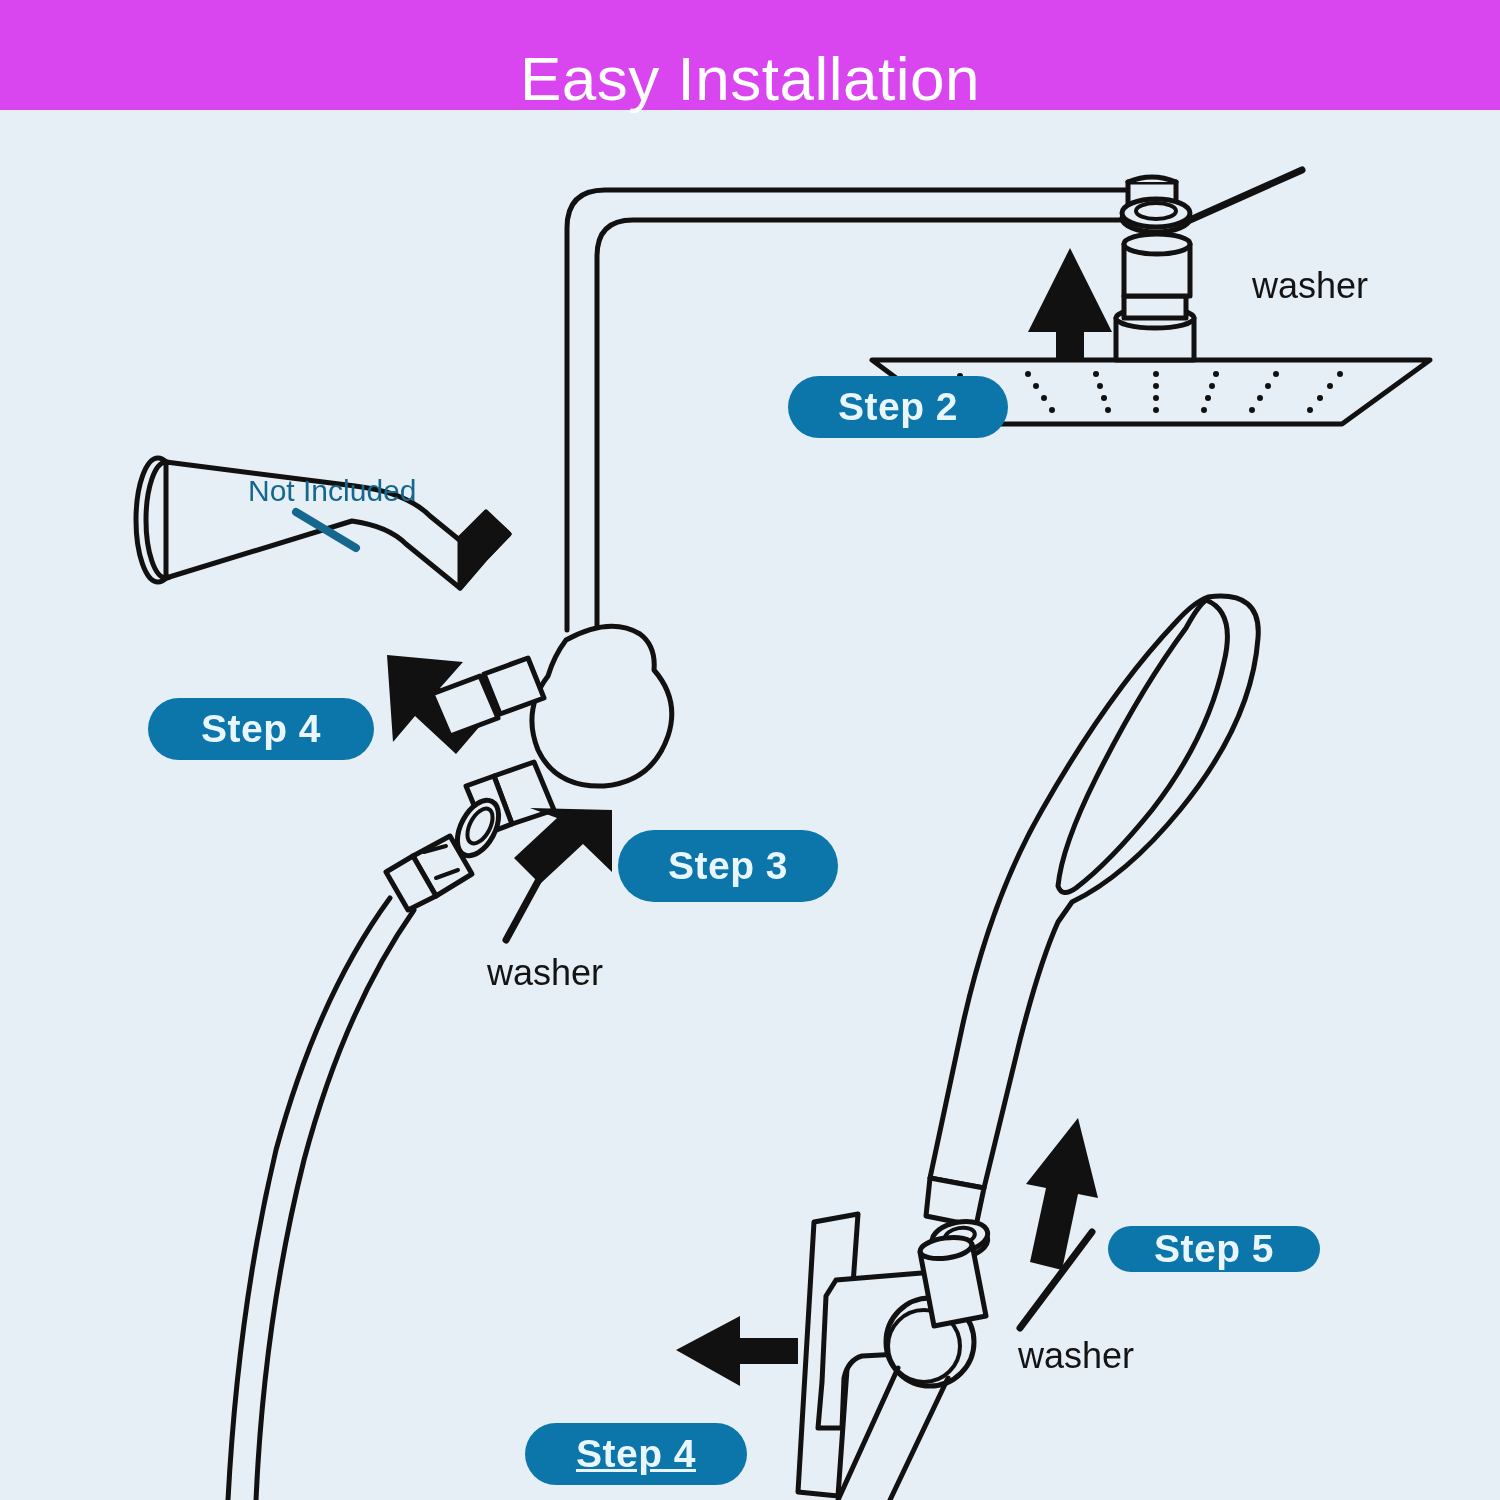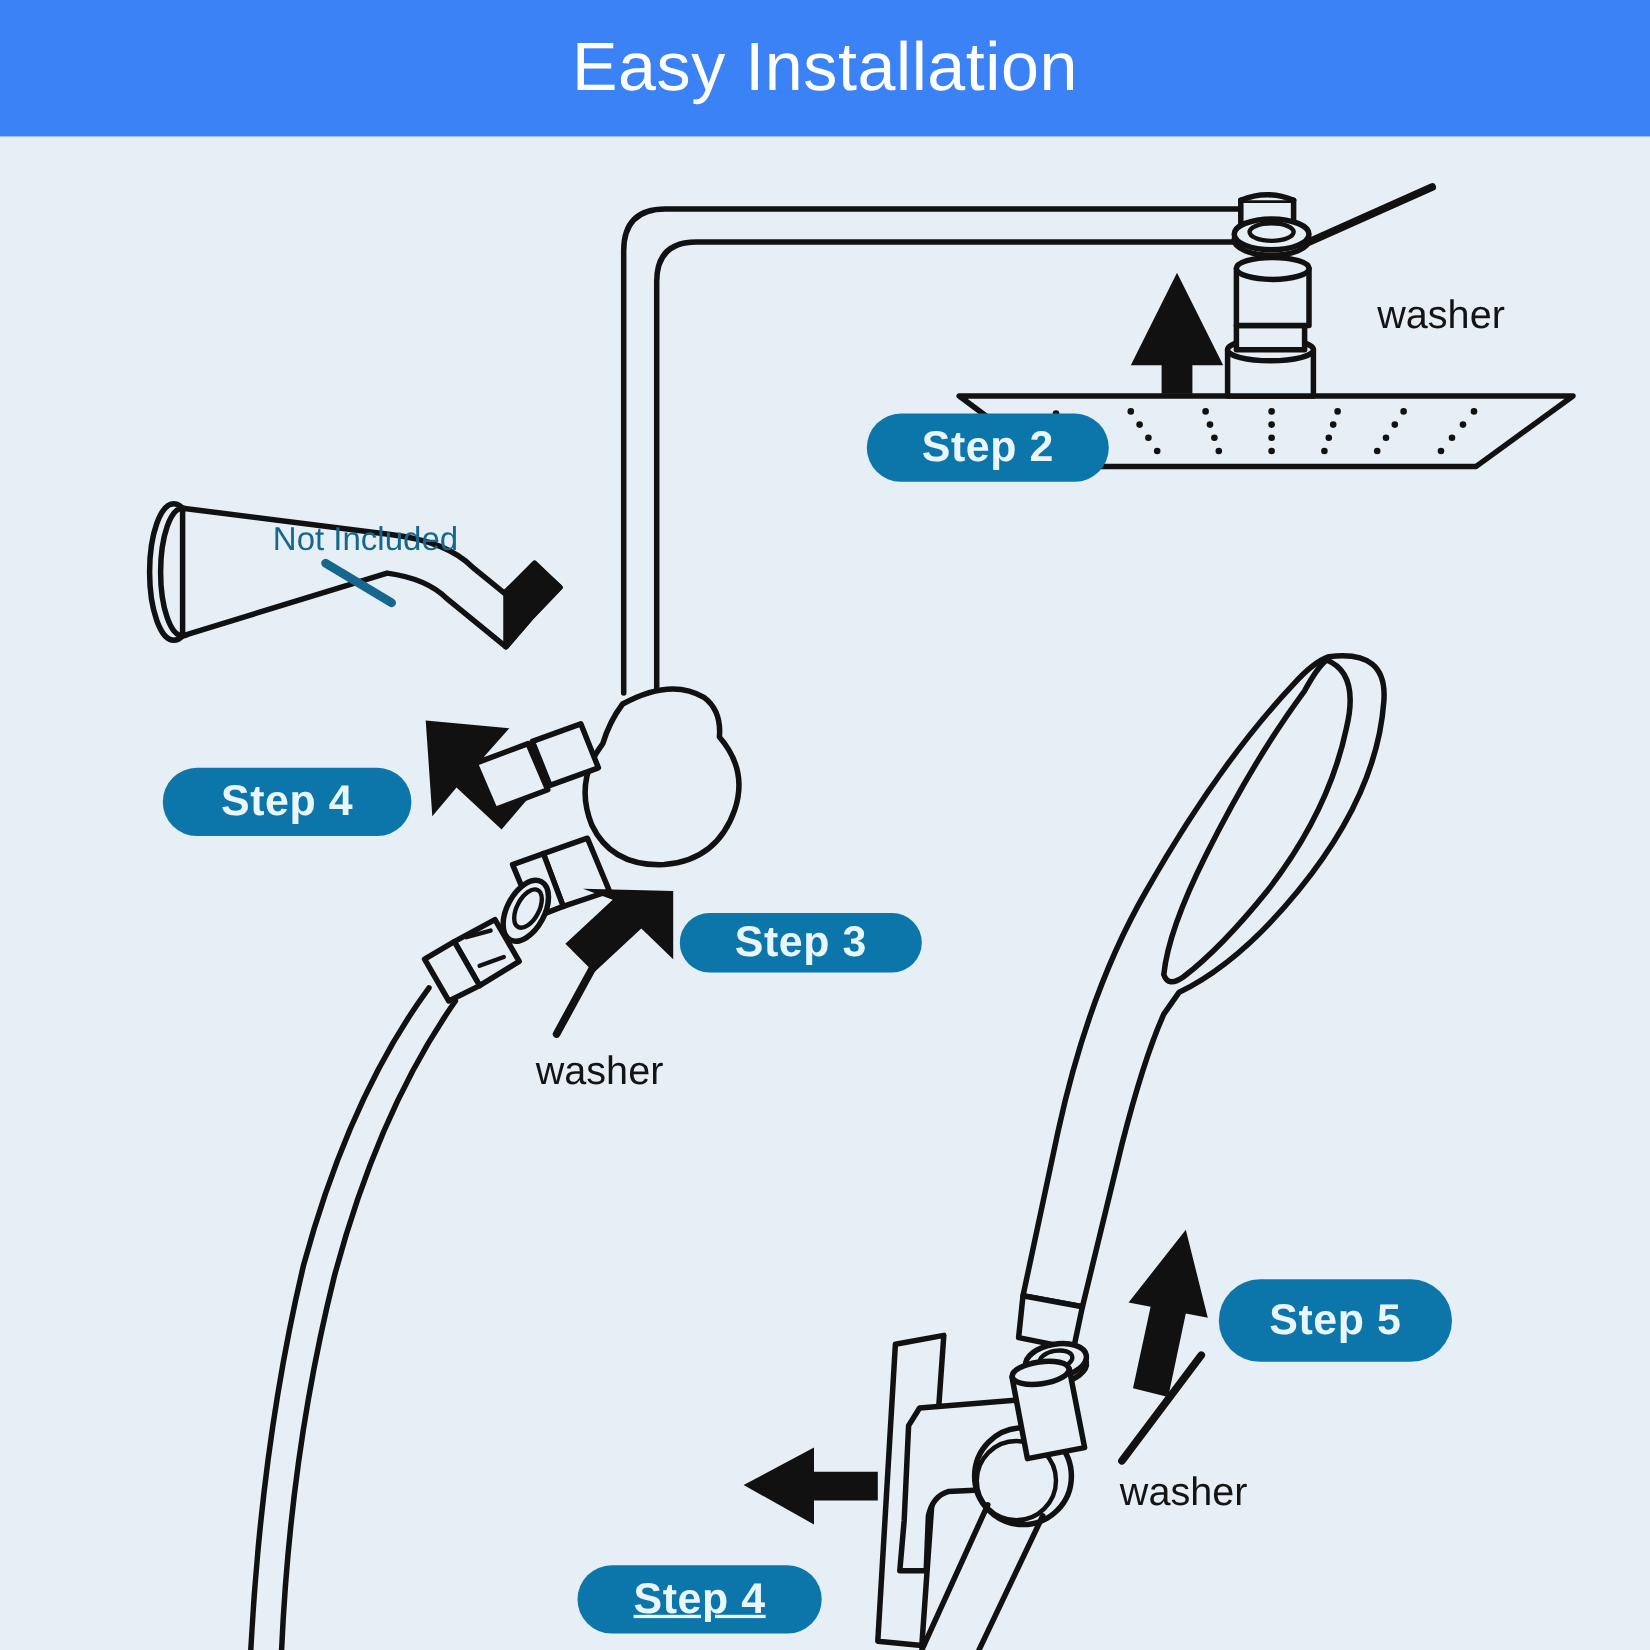--- a/index.html
+++ b/index.html
@@ -13,24 +13,24 @@
     height: 1500px;
     background: #e6eff5;
     overflow: hidden;
     font-family: "Liberation Sans", sans-serif;
   }
   
   #header-banner {
     position: absolute;
     left: 0; top: 0;
     width: 1500px;
-    height: 124px;
-    background: #3b82f6;
+    height: 110px;
+    background: #d946ef;
     display: flex;
-    align-items: center;
+    align-items: flex-end;
     justify-content: center;
   }
   #header-title {
     color: #ffffff;
     font-size: 62px;
     font-weight: 400;
     letter-spacing: 0.5px;
     line-height: 1;
     font-family: "Liberation Sans", sans-serif;
   }
@@ -58,23 +58,23 @@
     font-weight: 700;
     display: flex;
     align-items: center;
     justify-content: center;
     letter-spacing: 0.5px;
     box-sizing: border-box;
     font-family: "Liberation Sans", sans-serif;
   }
   #step-1-badge { left: 148px; top: 588px; width: 226px; height: 62px; }
   #step-2-badge { left: 788px; top: 266px; width: 220px; height: 62px; }
-  #step-3-badge { left: 618px; top: 720px; width: 220px; height: 54px; }
+  #step-3-badge { left: 618px; top: 720px; width: 220px; height: 72px; }
   #step-4-badge { left: 525px; top: 1313px; width: 222px; height: 62px; text-decoration: underline; }
-  #step-5-badge { left: 1108px; top: 1053px; width: 212px; height: 75px; }
+  #step-5-badge { left: 1108px; top: 1116px; width: 212px; height: 46px; }
 
   
   .callout-label {
     position: absolute;
     color: #141414;
     font-size: 36px;
     font-weight: 400;
     white-space: nowrap;
     line-height: 1;
     font-family: "Liberation Sans", sans-serif;

